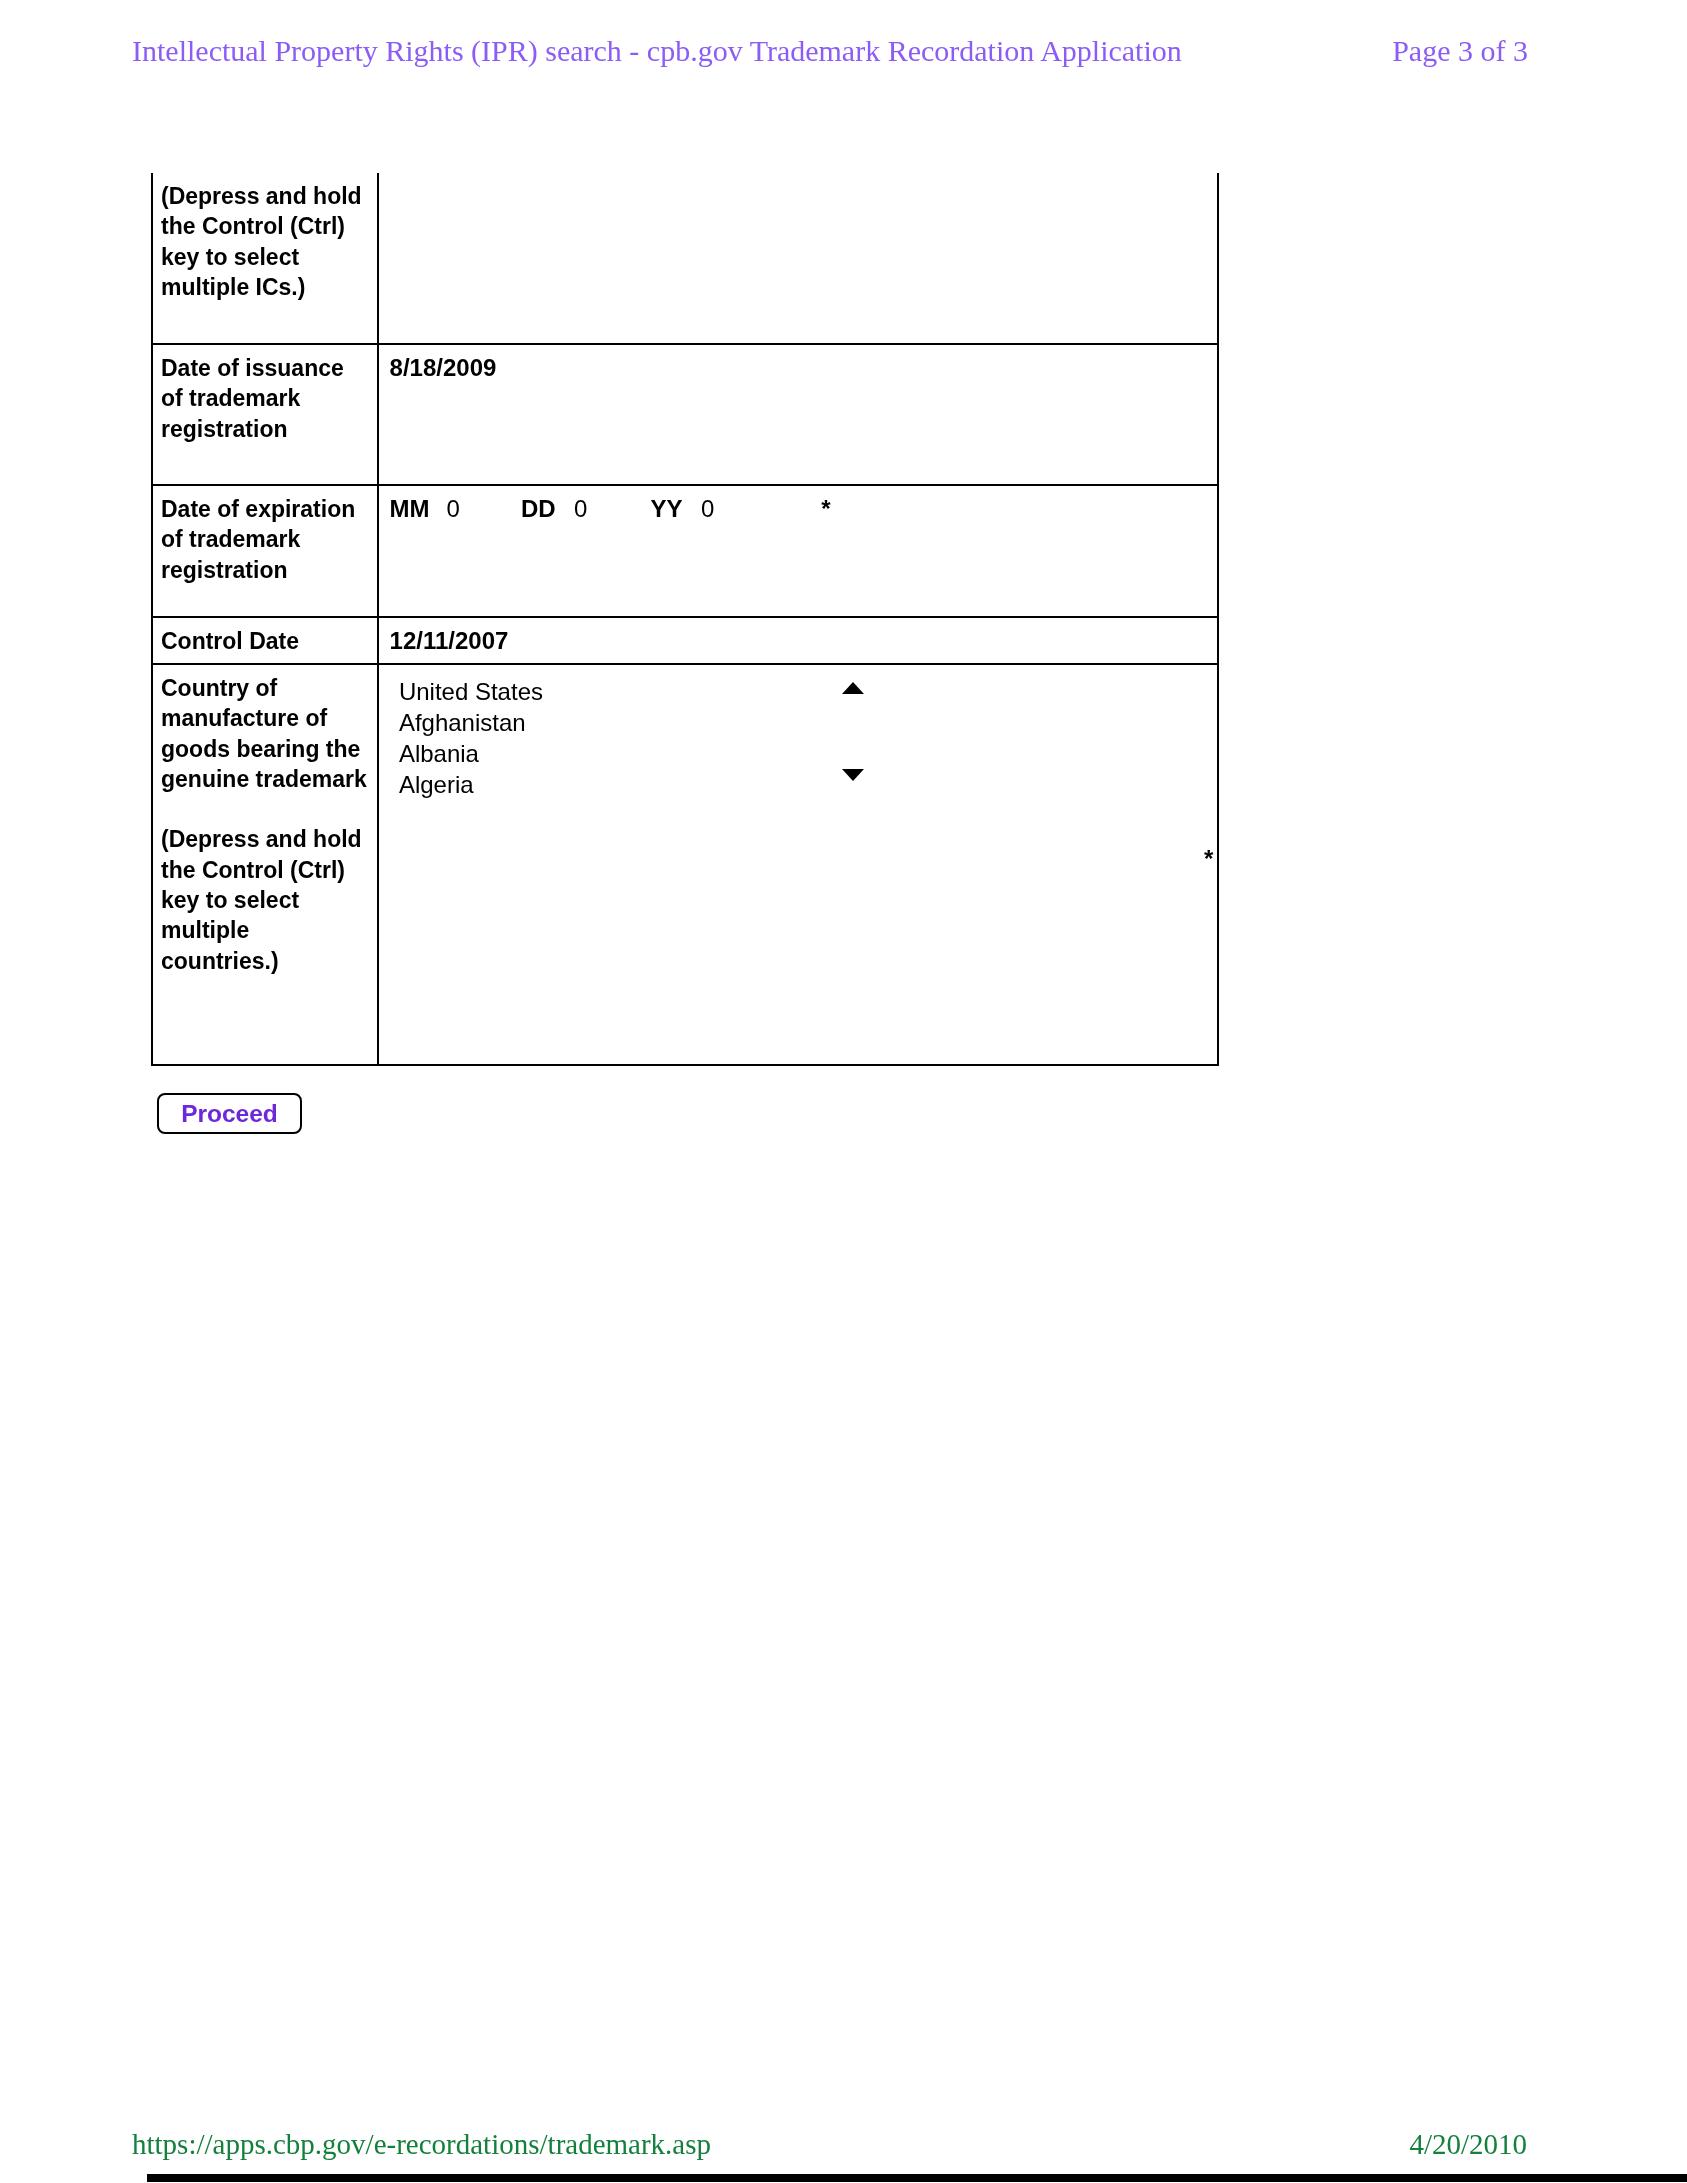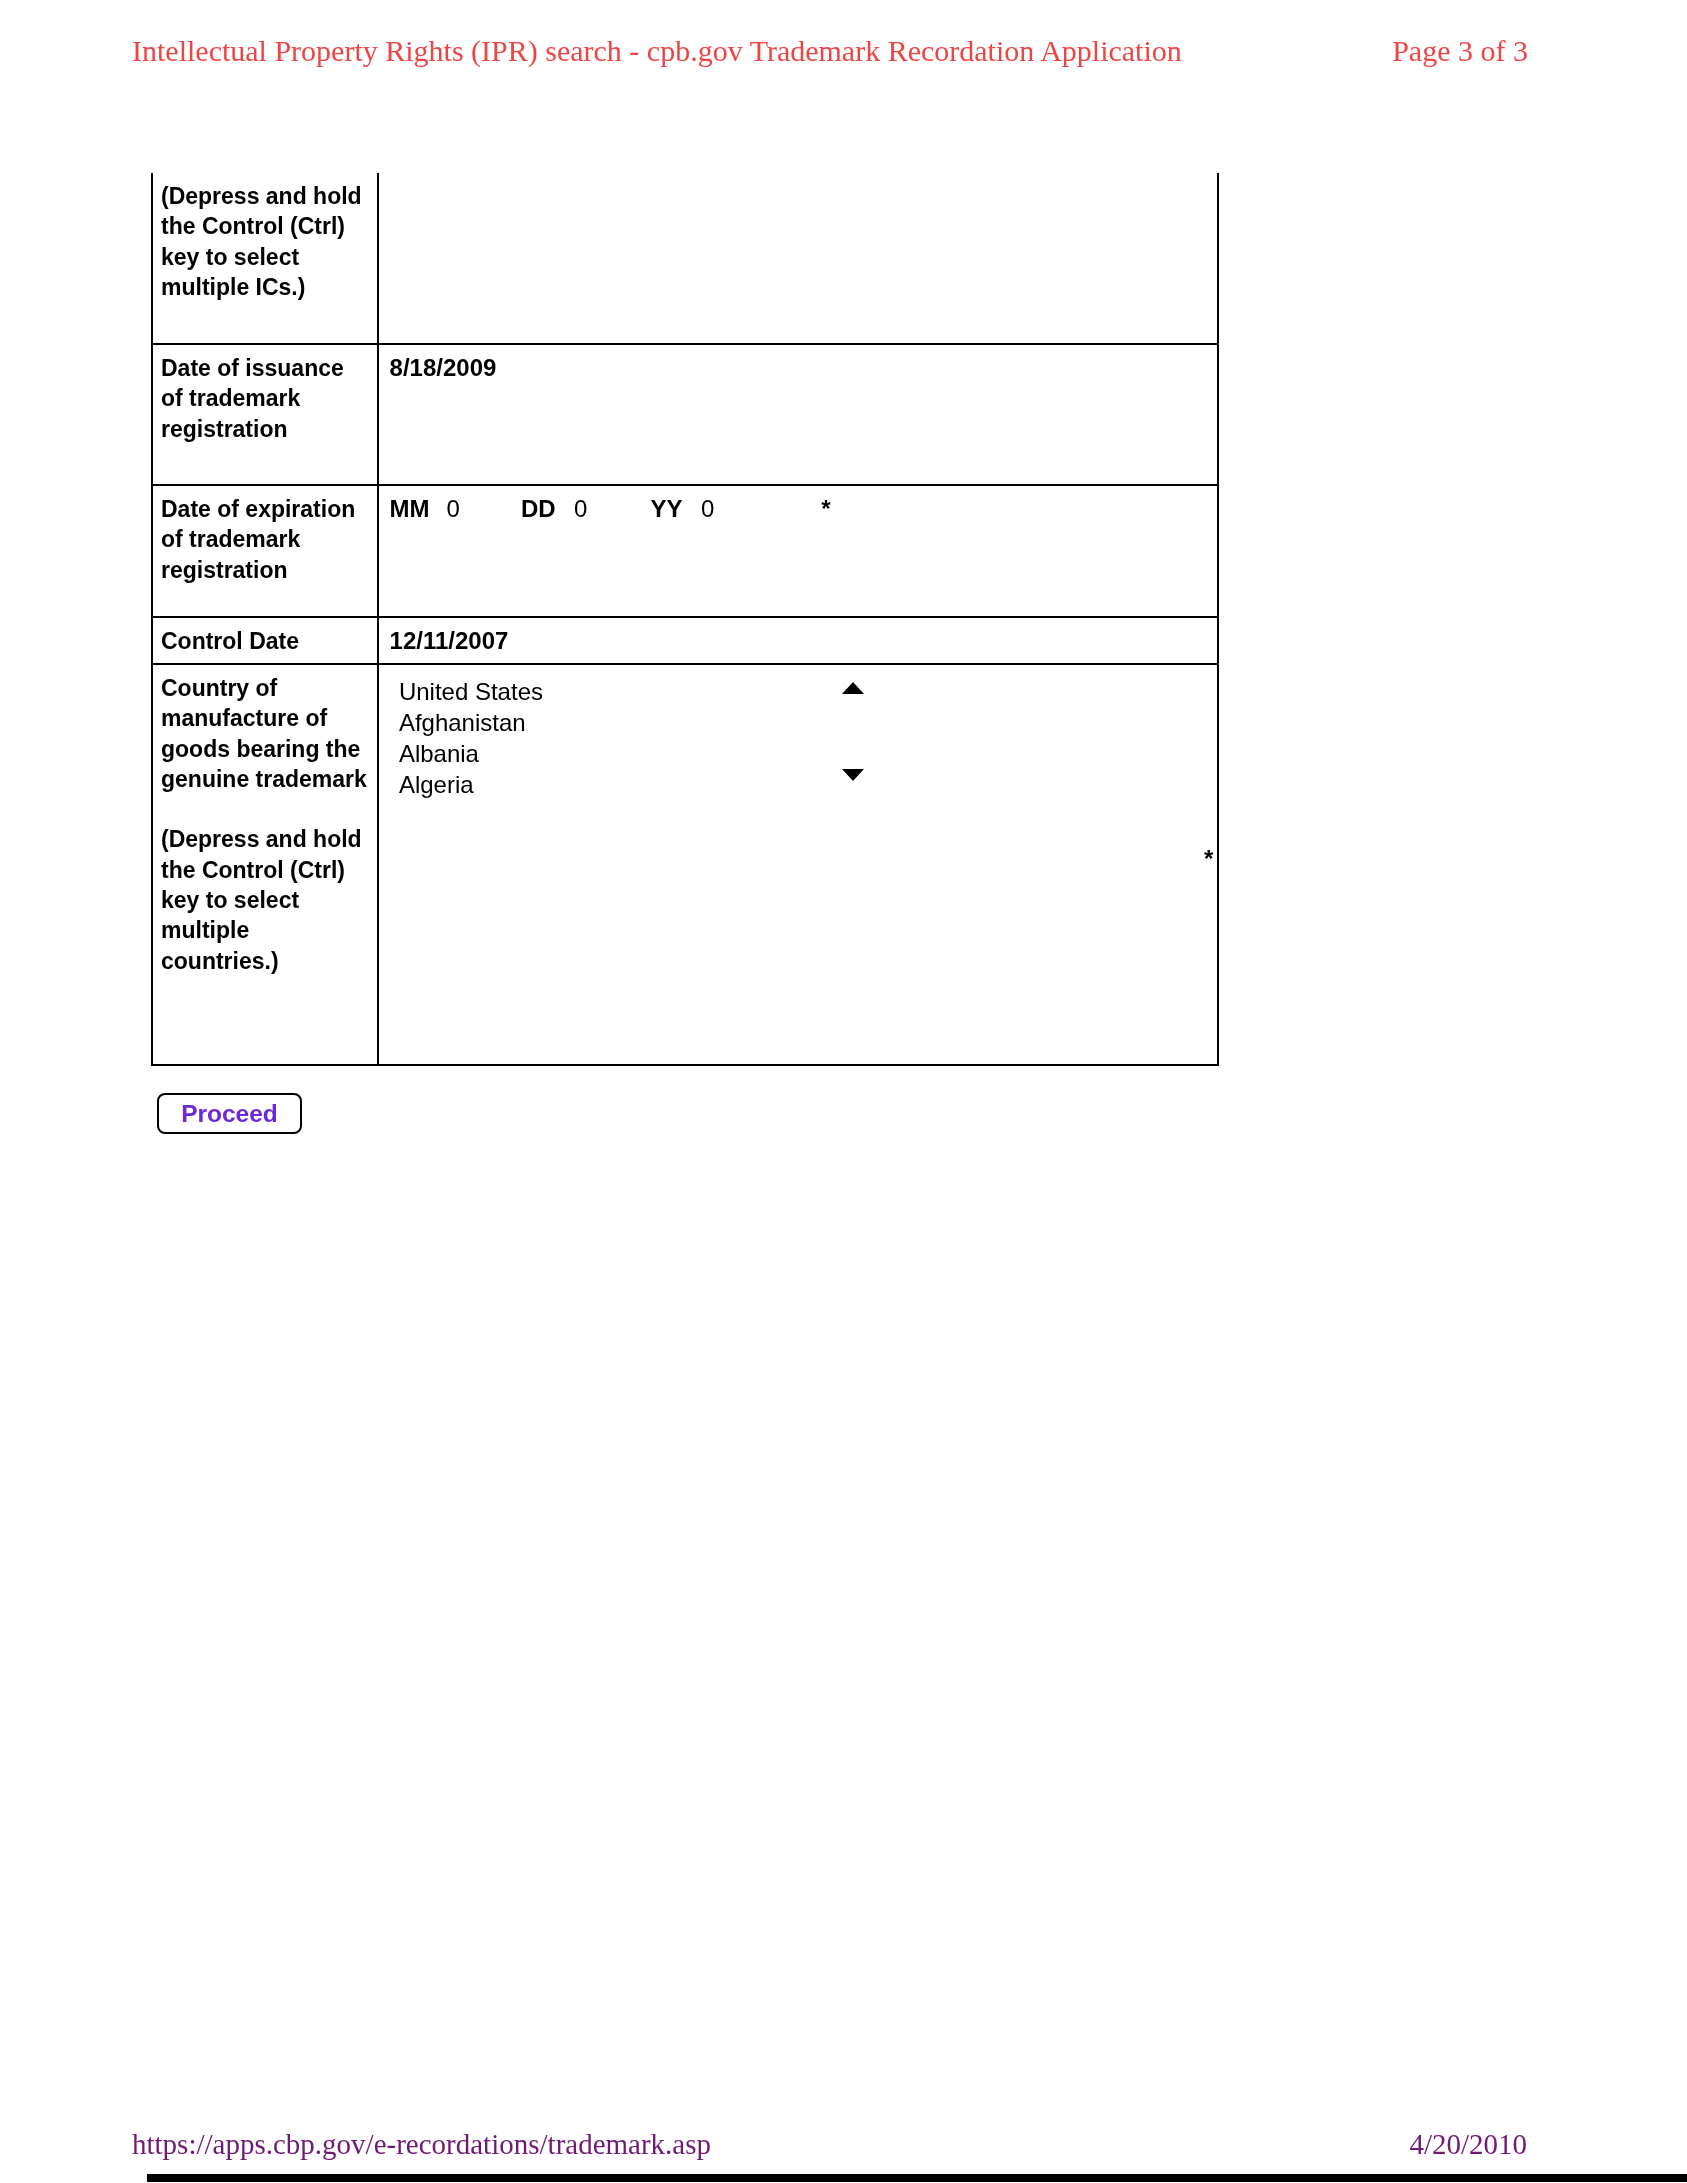--- a/index.html
+++ b/index.html
@@ -7,21 +7,21 @@
   body {
     width:1687px; height:2183px; position:relative;
     font-family:"Liberation Sans", sans-serif; color:#000;
   }
   .sheet { position:absolute; inset:0; background:#fff; }
 
   
   .page-header {
     position:absolute; top:34px; left:132px; width:1396px;
     display:flex; justify-content:space-between; align-items:flex-start;
-    font-family:"Liberation Serif", serif; font-size:30px; color:#ef4444;
+    font-family:"Liberation Serif", serif; font-size:30px; color:#8b5cf6;
   }
 
   
   table.form {
     position:absolute; top:173px; left:151px;
     border-collapse:collapse; table-layout:fixed;
   }
   table.form td { border:2px solid #000; vertical-align:top; }
   table.form tr.first td { border-top:none; }
   td.lbl {
@@ -64,21 +64,21 @@
     width:145px; height:41px;
     background:#ffffff; border:2px solid #000; border-radius:8px;
     font-family:"Liberation Sans", sans-serif; font-size:24.5px; font-weight:bold; color:#6d28d9;
     text-align:center; line-height:36px; cursor:pointer;
   }
 
   
   .page-footer {
     position:absolute; top:2128px; left:132px; width:1395px;
     display:flex; justify-content:space-between; align-items:baseline;
-    font-family:"Liberation Serif", serif; font-size:29px; color:#701a75;
+    font-family:"Liberation Serif", serif; font-size:29px; color:#15803d;
   }
   .bottom-bar {
     position:absolute; left:147px; top:2174px; width:1541px; height:8px; background:#000;
   }
 </style>
 </head>
 <body>
 
 <div class="sheet">
 

